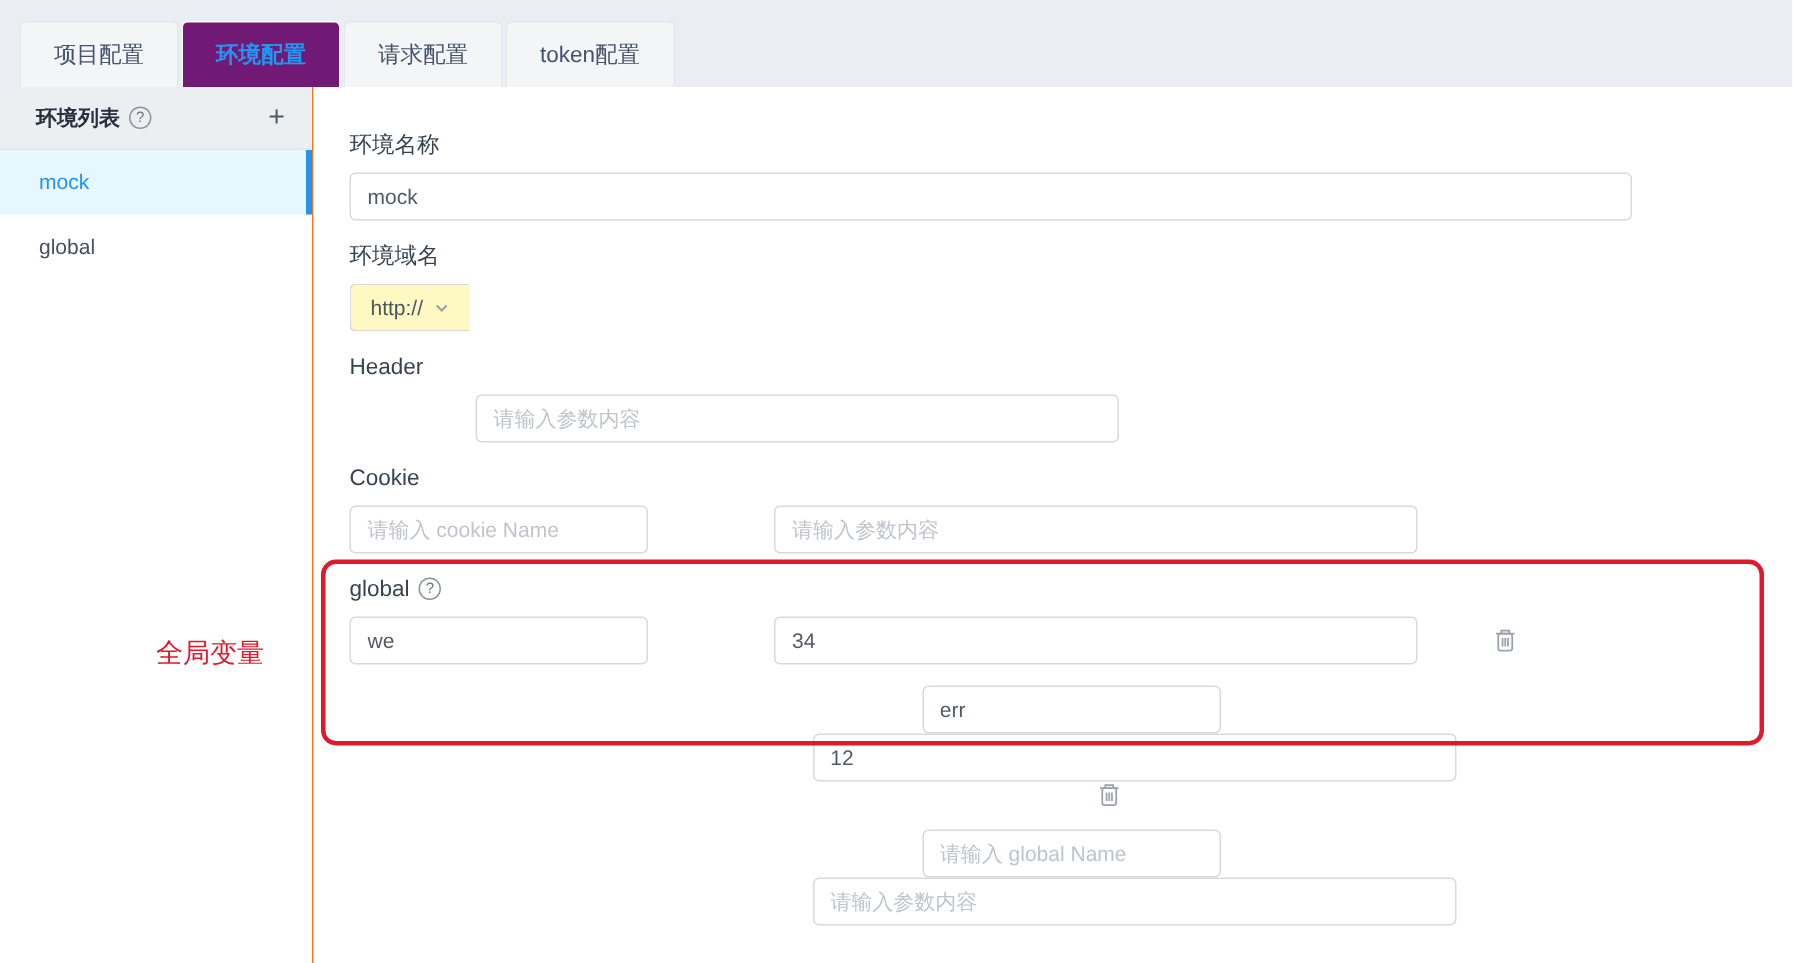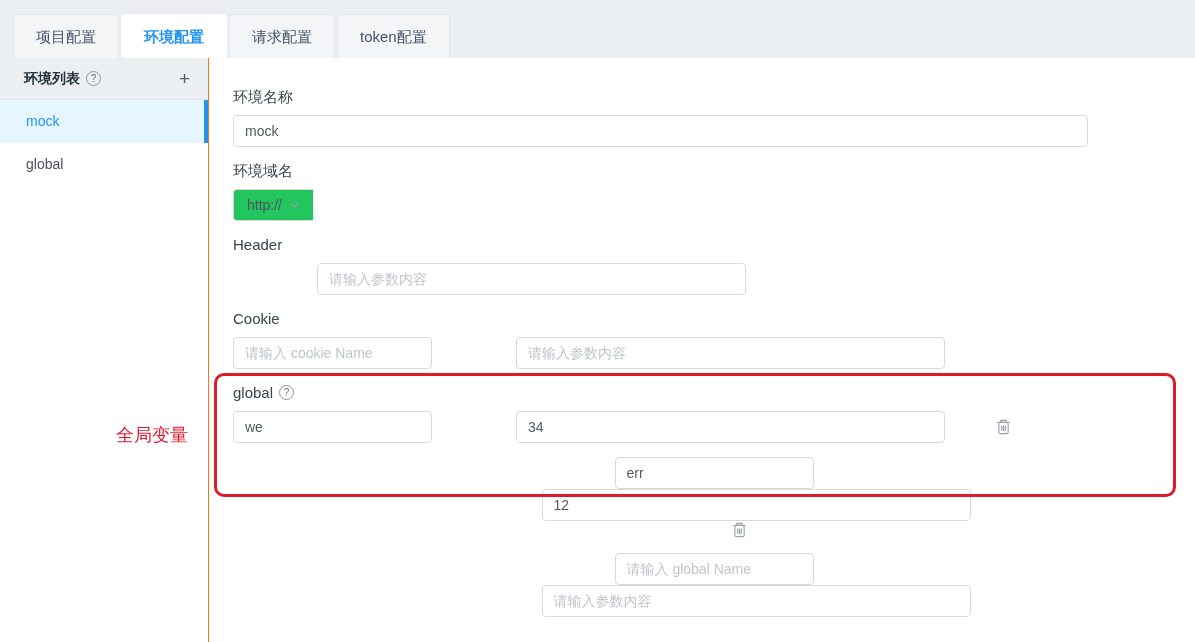--- a/index.html
+++ b/index.html
@@ -5,21 +5,21 @@
   * { margin:0; padding:0; box-sizing:border-box; }
   html,body { background:#fff; }
   body { font-family:"Liberation Sans","DejaVu Sans",sans-serif; }
   .page { position:relative; width:1195px; height:642px; background:#fff; overflow:hidden; }
 
   
   .tabbar { width:100%; height:58px; background:#eaedf1; padding:14px 0 0 13px; display:flex; }
   .tab { height:44px; line-height:44px; padding:0 22px; margin-right:2px; font-size:15px;
          color:#45526b; background:#f3f5f7; border:1px solid #e4e7eb; border-bottom:none;
          border-radius:4px 4px 0 0; cursor:pointer; white-space:nowrap; }
-  .tab.active { background:#ffffff; color:#2395f1; font-weight:bold; border-color:#fff; }
+  .tab.active { background:#701a75; color:#2395f1; font-weight:bold; border-color:#fff; }
 
   
   .body { display:flex; height:584px; }
   .sidebar { width:209px; border-right:1px solid #f97316; background:#fff; flex:none; }
   .sidebar-header { height:42px; background:#eceff2; border-bottom:1px solid #e3e6ea;
                     display:flex; align-items:center; padding:0 18px 0 24px;
                     font-size:14px; font-weight:bold; color:#25313e; }
   .qicon { display:inline-flex; align-items:center; justify-content:center; width:15px; height:15px;
            border:1px solid #8f959e; border-radius:50%; font-size:10px; font-weight:normal;
            color:#6e7580; margin-left:6px; line-height:1; }
@@ -33,41 +33,41 @@
                 display:flex; align-items:center; }
   .field { margin-bottom:15px; }
   .inp { height:32px; border:1px solid #d9d9d9; border-radius:4px; padding:0 11px; font-size:14px;
          color:#525a63; background:#fff; outline:none; margin-top:10px;
          font-family:"Liberation Sans","DejaVu Sans",sans-serif; }
   .inp::placeholder { color:#c0c4cc; opacity:1; }
   .inp.full { width:855px; }
   .inp.name { width:199px; }
   .inp.value { width:429px; margin-left:84px; }
   .domain-group { display:flex; margin-top:10px; }
-  .proto-select { width:80px; height:32px; background:#22c55e; border:1px solid #d9d9d9;
+  .proto-select { width:80px; height:32px; background:#fef9c3; border:1px solid #d9d9d9;
                   border-right:none; border-radius:4px 0 0 4px; display:flex; align-items:center;
                   justify-content:center; font-size:14px; color:#4d5560; cursor:pointer; }
   .proto-select svg { margin-left:7px; }
   .domain-group .inp { margin-top:0; width:775px; border-radius:0 4px 4px 0; }
   .pair-row { display:flex; align-items:center; }
   .trash-btn { margin-left:50px; background:none; border:none; cursor:pointer; padding:0;
                display:inline-flex; align-items:center; margin-top:10px; }
   .global-rows .pair-row .inp { margin-top:0; }
   .global-rows .pair-row { margin-top:10px; }
   .global-rows .pair-row + .pair-row { margin-top:14px;flex-direction:column; }
   .global-rows .trash-btn { margin-top:0; }
   .save-wrap { margin-top:30px; padding-left:429px; }
   .save-btn { display:inline-flex; align-items:center; gap:9px; height:32px; padding:0 15px;
               background:#2395f1; border:none; border-radius:4px; color:#fff; font-size:16px;
               cursor:pointer; font-family:Liberation Sans, sans-serif; }
 
   
   .red-box { position:absolute; left:214px; top:373px; width:962px; height:124px;
              border:3px solid #e0192d; border-radius:10px; pointer-events:none; }
-  .red-label { position:absolute; left:116px; top:423px; font-size:18px; color:#e0192d;
+  .red-label { position:absolute; left:104px; top:423px; font-size:18px; color:#e0192d;
                pointer-events:none; }
 </style>
 </head>
 <body>
 
 <div class="page">
 
   <div class="tabbar">
     <div class="tab">项目配置</div>
     <div class="tab active">环境配置</div>

